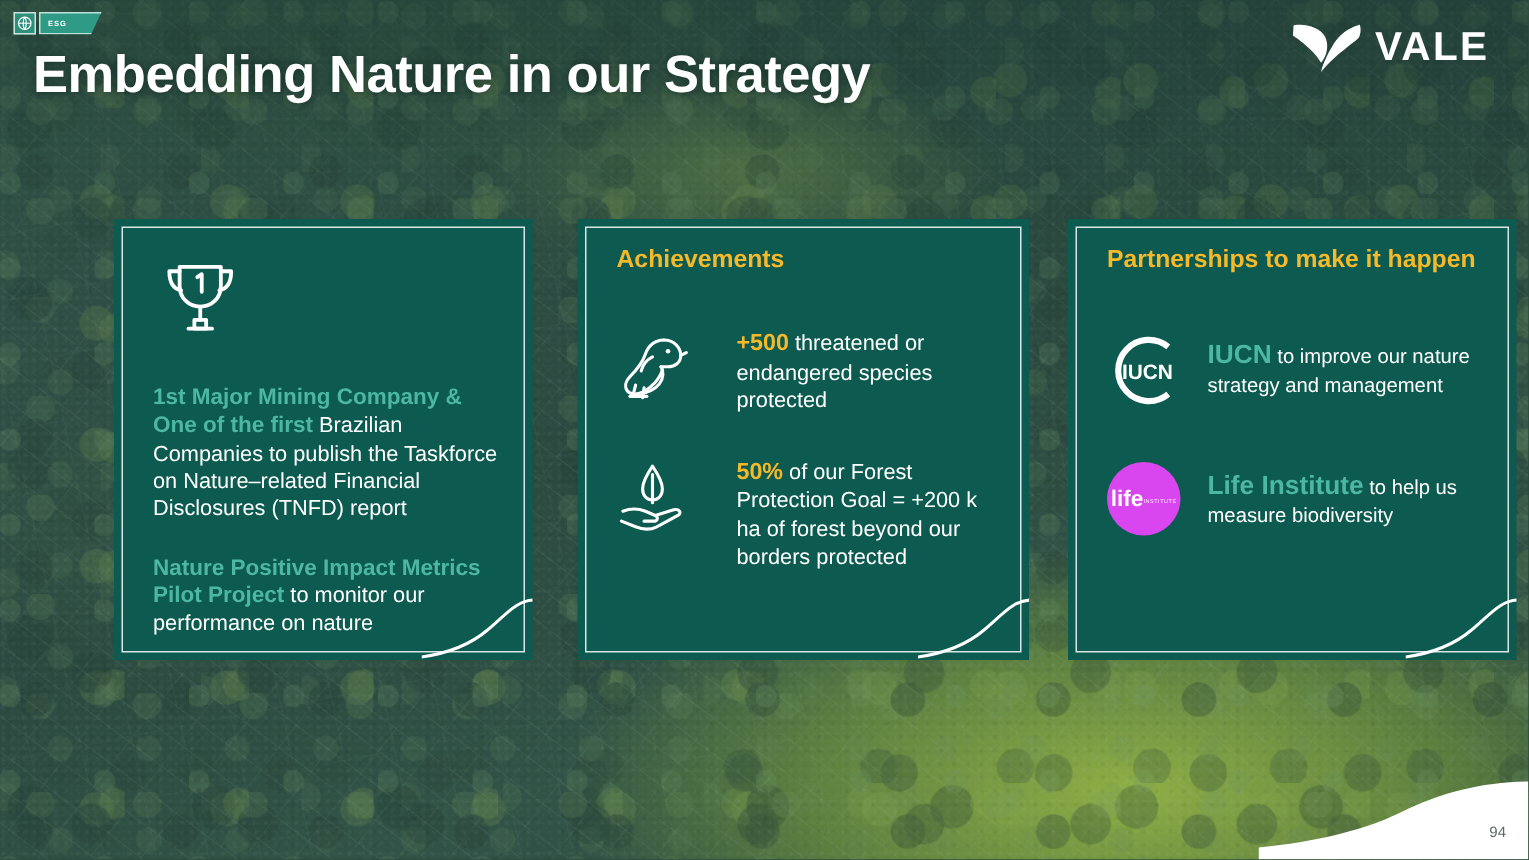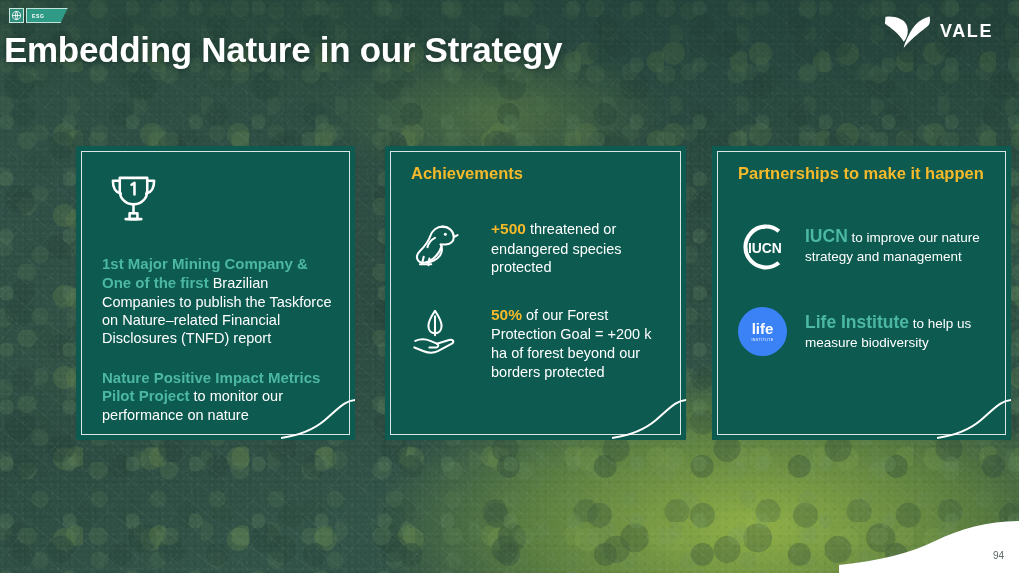--- a/index.html
+++ b/index.html
@@ -87,26 +87,26 @@
     font-size:5px; letter-spacing:.7px; color:#ffffff; font-weight:700;
   }
 
   
   .vale-logo {
     position:absolute; right:26px; top:13px;
     display:flex; align-items:center; gap:9px; z-index:6;
   }
   .vale-mark { width:47px; height:37px; }
   .vale-word {
-    color:#ffffff; font-size:18px; font-weight:700; letter-spacing:1.6px;
+    color:#ffffff; font-size:27px; font-weight:700; letter-spacing:1.6px;
   }
 
   
   .slide-title {
-    position:absolute; left:4px; top:30px; z-index:6;
+    position:absolute; left:22px; top:30px; z-index:6;
     color:#ffffff; font-size:35px; font-weight:700;
     letter-spacing:-.3px;
     text-shadow:0 1px 6px rgba(10,30,26,.55);
   }
 
   
   .cards {
     position:absolute; left:0; top:146px; width:1019px;
     display:flex; z-index:5;
   }
@@ -171,22 +171,22 @@
   
   .pt-row { display:flex; align-items:flex-start; gap:13px; margin-top:30px; }
   .pt-row.first { margin-top:38px; }
   .pt-logo { flex:none; width:54px; }
   .pt-text { font-size:13.5px; line-height:1.28; color:#ffffff; padding-top:4px; }
   .pt-text b { color:#4cb8a4; font-weight:700; font-size:17.5px; }
 
   
   .life-circle {
     width:49px; height:49px; border-radius:50%;
-    background:#3b82f6;
-    display:flex; flex-direction:column; align-items:center; justify-content:center;
+    background:#d946ef;
+    display:flex; flex-direction:row; align-items:center; justify-content:center;
   }
   .life-circle .l1 { color:#fff; font-size:15px; font-weight:700; line-height:1; }
   .life-circle .l2 { color:#fff; font-size:3.6px; letter-spacing:.4px; margin-top:2px; }
 
   
   .bottom-swoosh { position:absolute; right:0; bottom:0; width:180px; height:70px; z-index:7; }
   .page-num {
     position:absolute; right:15px; bottom:12px; z-index:8;
     color:#5b6b63; font-size:10px;
   }

